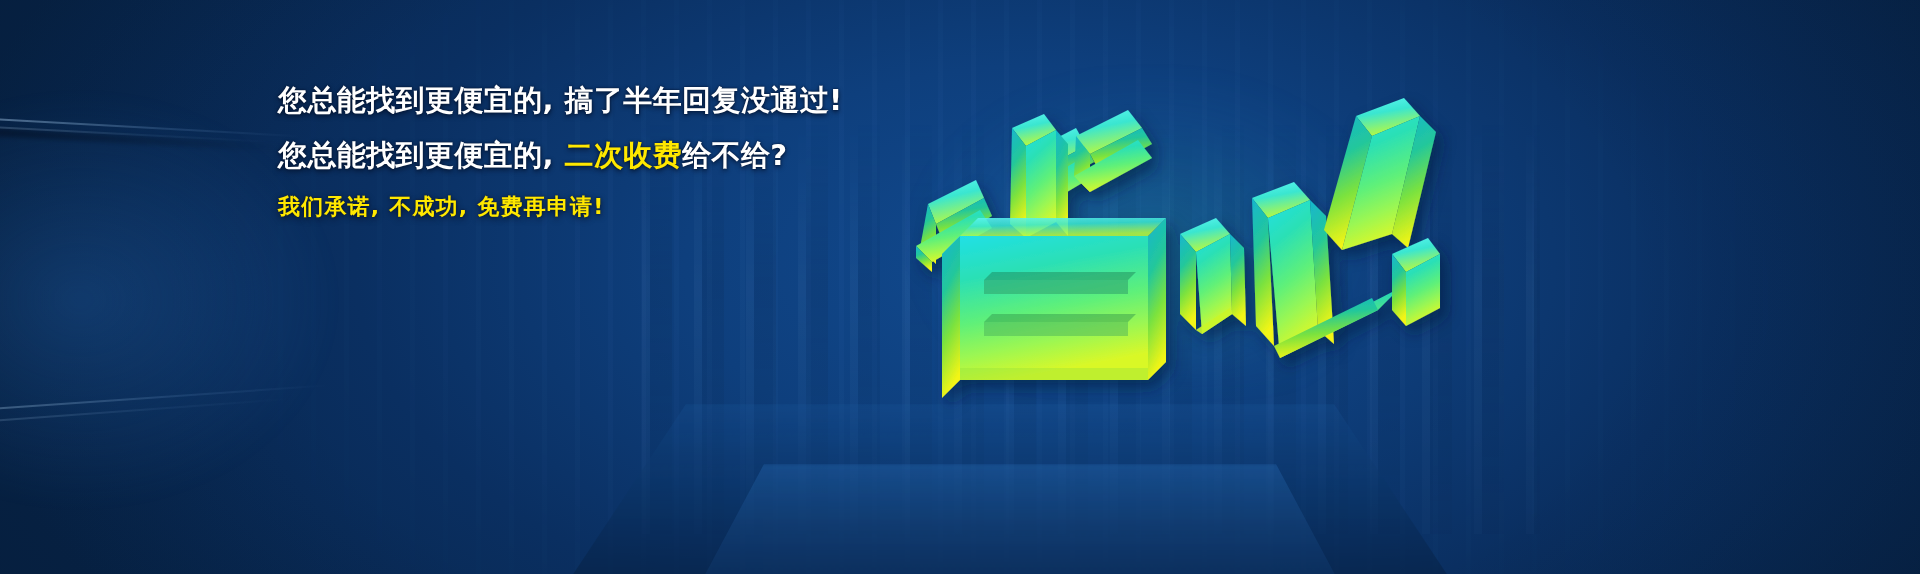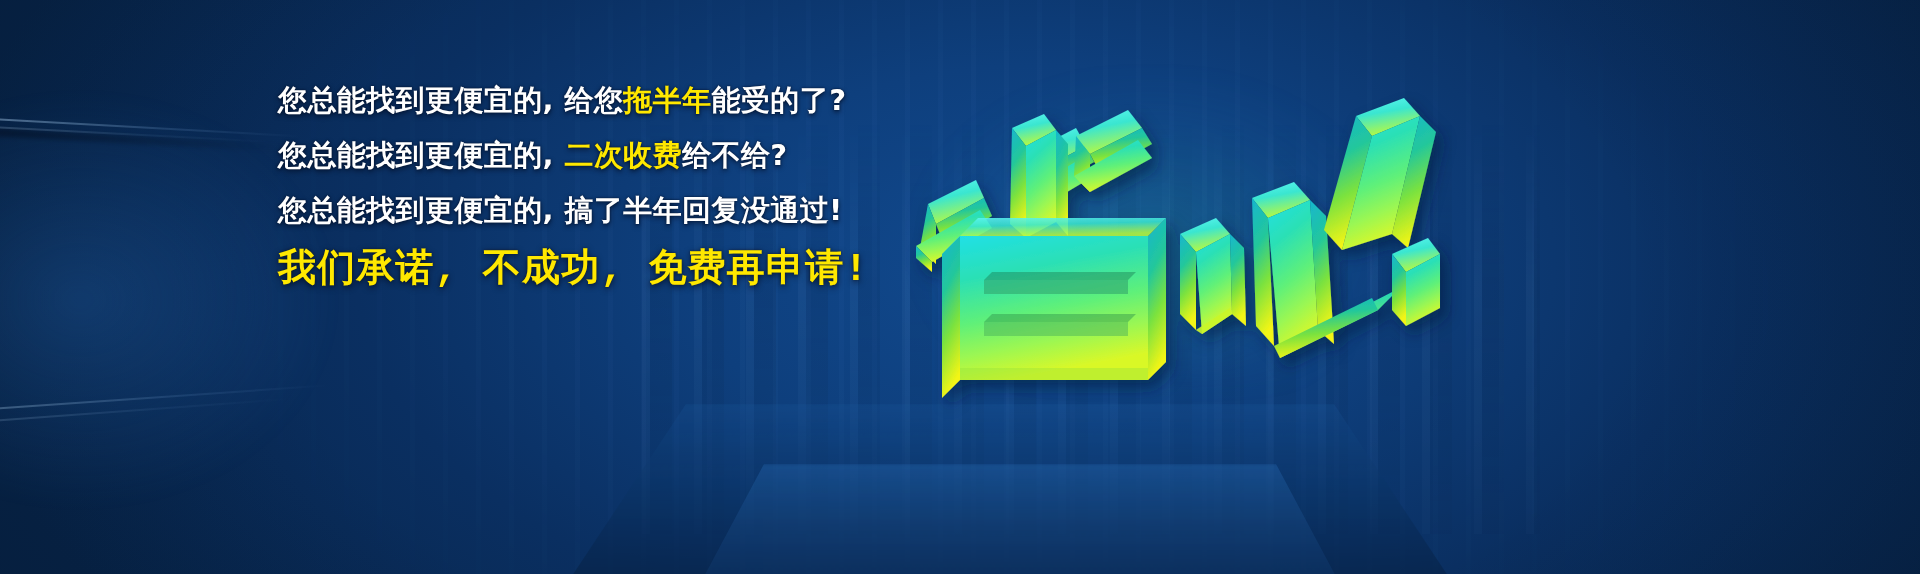--- a/index.html
+++ b/index.html
@@ -116,26 +116,25 @@
     margin-bottom: 26px;
     white-space: nowrap;
     text-shadow:
       0 2px 5px rgba(0,10,30,0.75),
       0 0 2px rgba(0,15,40,0.9);
   }
   .line:last-child { margin-bottom: 0; }
   .hl { color: #ffe800; }
   .line.final {
     color: #ffe800;
-    font-size: 38px;
+    font-size: 22px;
     letter-spacing: 1.2px;
     text-shadow:
       0 2px 6px rgba(0,10,30,0.8),
       0 0 2px rgba(40,25,0,0.7);
-    font-family: Liberation Mono, monospace;
   }
 
   
   .art {
     position: absolute;
     left: 880px;
     top: 58px;
     width: 560px;
     height: 340px;
   }
@@ -162,30 +161,27 @@
   <div class="glow-left"></div>
   <div class="streak-dark"></div>
   <div class="streak s1"></div>
   <div class="streak s2"></div>
   <div class="streak s3"></div>
   <div class="streak s4"></div>
   <div class="bg-vignette"></div>
 
   <div class="copy">
 
+
     <div class="line">
-      <span>您总能找到更便宜的, 给您</span><span class="hl">拖半年</span><span>能受的了?</span>
+      <span>您总能找到更便宜的, 搞了半年回复没通过!</span>
     </div>
 
     <div class="line">
       <span>您总能找到更便宜的, </span><span class="hl">二次收费</span><span>给不给?</span>
-    </div>
-
-    <div class="line">
-      <span>您总能找到更便宜的, 搞了半年回复没通过!</span>
     </div>
 
 
     <div class="line final">
       <span>我们承诺, 不成功, 免费再申请!</span>
     </div>
 
   </div>
 
   <div class="art-glow"></div>

